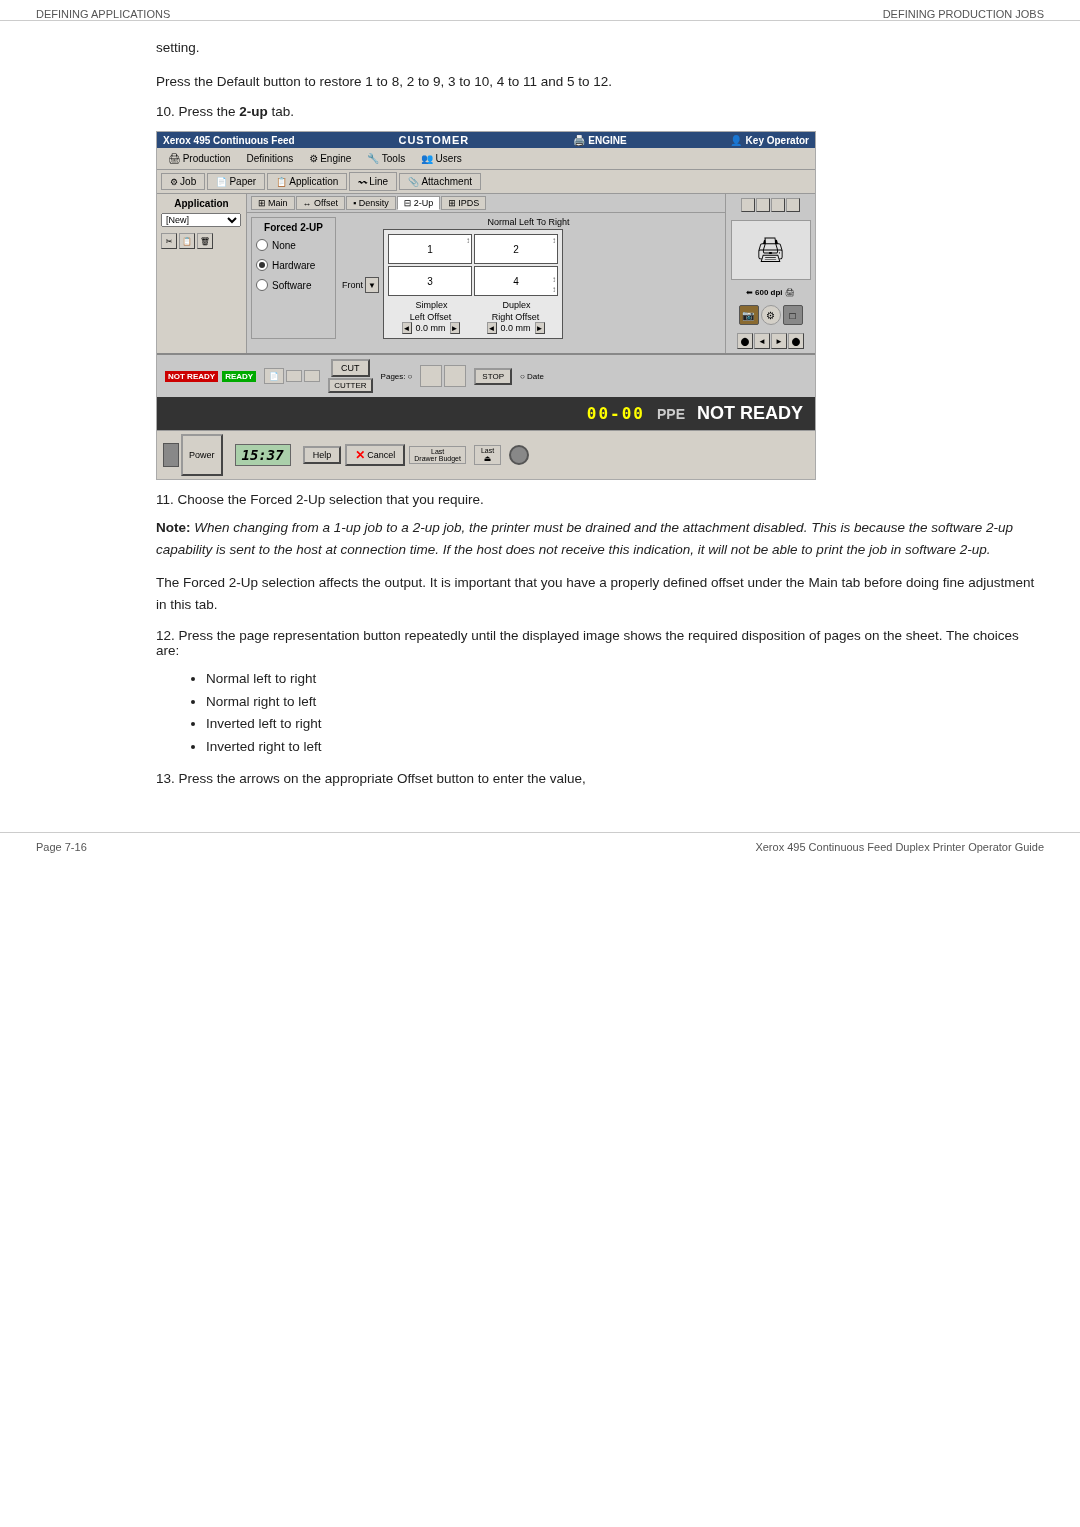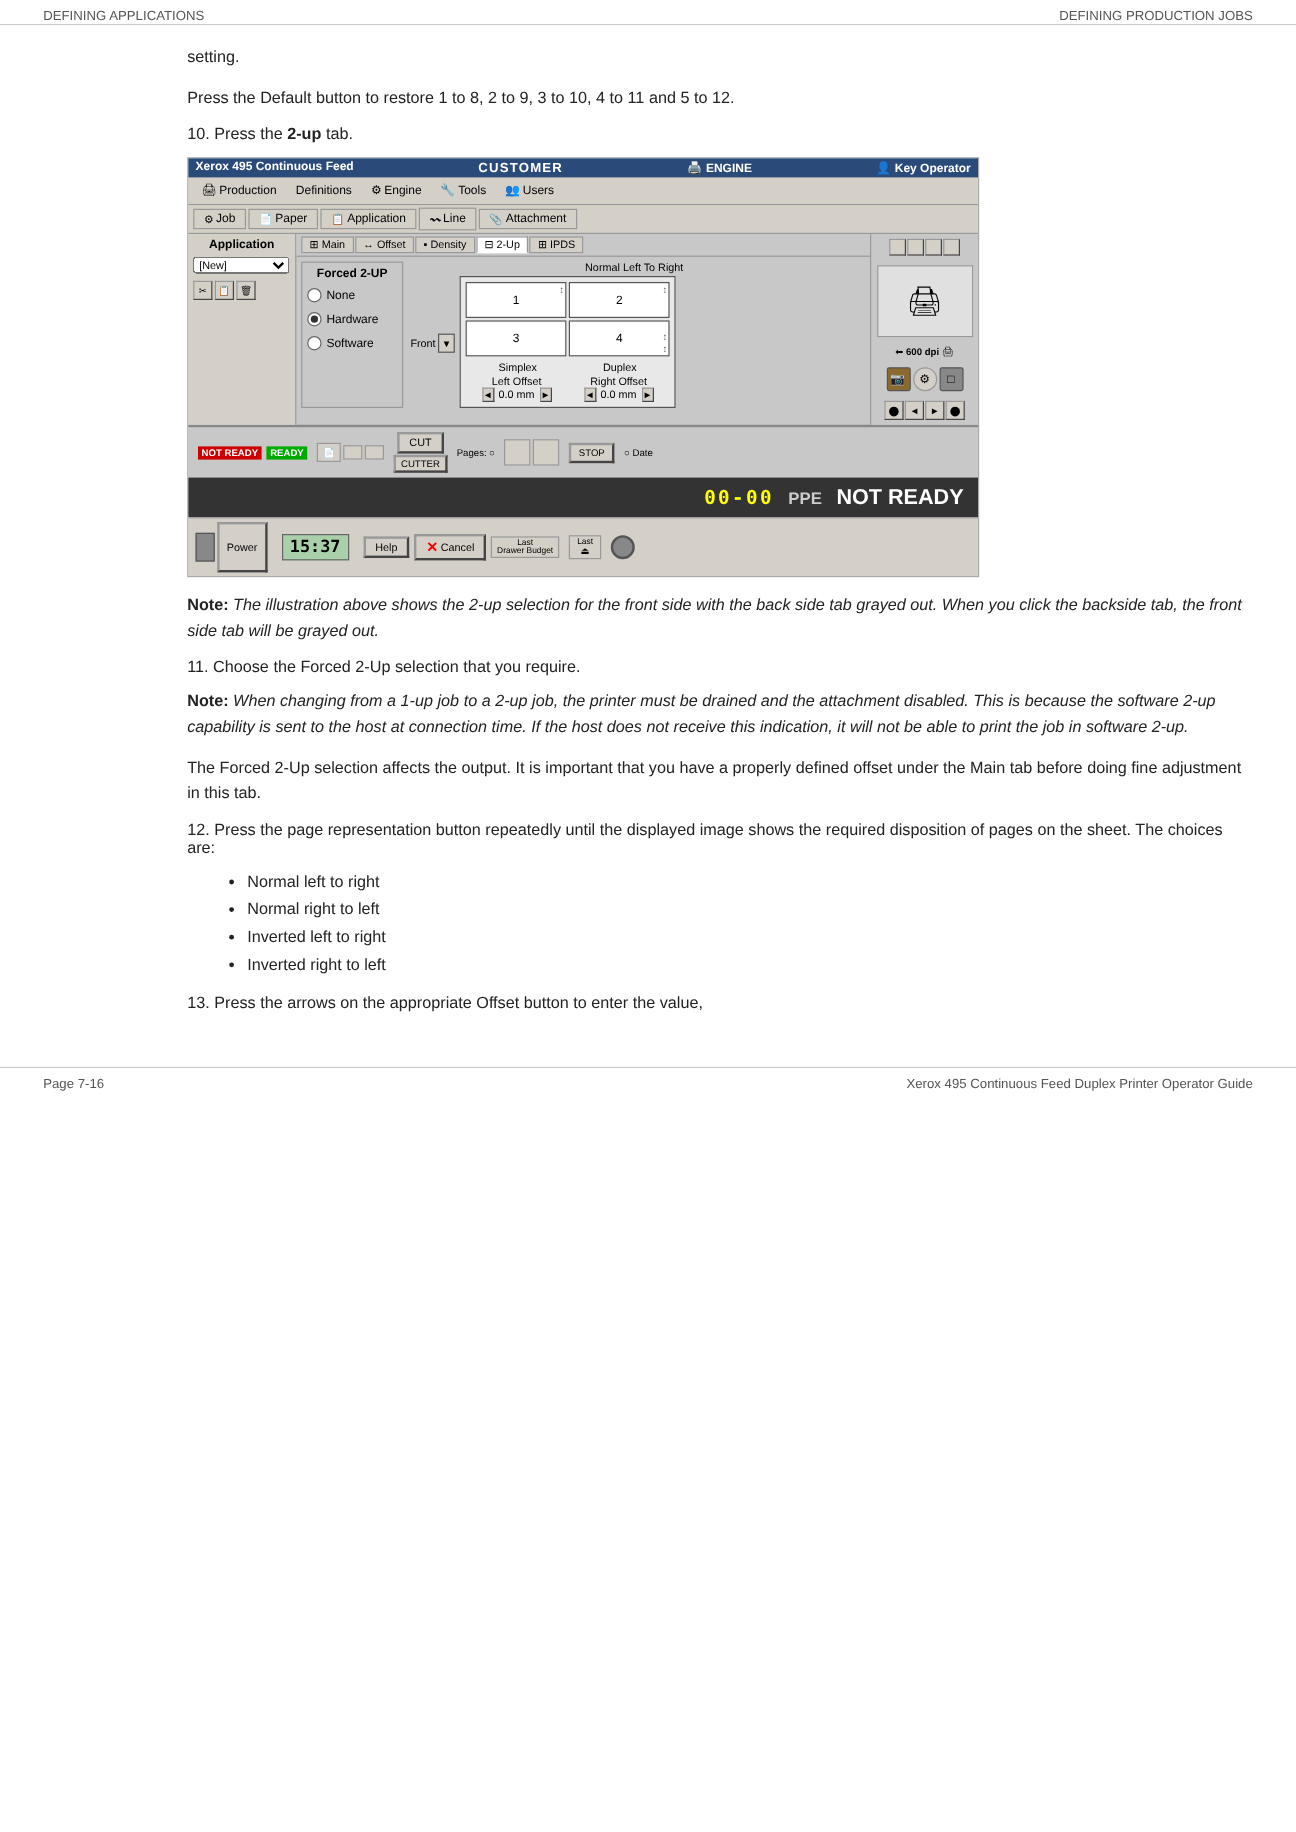--- a/index.html
+++ b/index.html
@@ -36,21 +36,21 @@
     .xerox-ui {
       width: 100%;
       background: #c0c0c0;
     }
 
     .xerox-titlebar {
       background: #2a4a7a;
       color: white;
       display: flex;
       justify-content: space-between;
-      align-items: flex-start;
+      align-items: center;
       padding: 2px 6px;
       font-size: 10px;
       font-weight: bold;
     }
 
     .xerox-titlebar .title-center {
       font-size: 11px;
       letter-spacing: 1px;
     }
 
@@ -539,21 +539,21 @@
           <span style="font-size:16px; font-weight:bold; font-family:monospace; color:#ffff00; letter-spacing:2px;">00-00</span>
           <span style="font-size:14px; font-weight:bold; color:#ccc;">PPE</span>
           <span style="font-size:18px; font-weight:bold; color:white;">NOT READY</span>
         </div>
 
         <div class="bottom-bar">
           <div style="display:flex; align-items:center; gap:2px; margin-right:8px;">
             <div style="width:16px;height:24px;background:#888;border:1px solid #555;"></div>
             <button style="padding:14px 6px;font-size:9px;background:#d4d0c8;border:2px outset #999;">Power</button>
           </div>
-          <div style="font-size:14px; font-weight:bold; font-family:monospace; color:#000; background:#aad0aa; padding:2px 6px; border:1px solid #666;">15:37</div>
+          <div style="font-size:14px; font-weight:bold; font-family:monospace; color:#000; background:#aad0aa; padding:2px 6px; border:1px solid #666;font-style:italic;">15:37</div>
           <button style="display:flex;align-items:center;gap:2px;padding:2px 8px;font-size:9px;background:#d4d0c8;border:2px outset #999;margin-left:8px;">Help</button>
           <button style="display:flex;align-items:center;gap:2px;padding:2px 8px;font-size:9px;background:#d4d0c8;border:2px outset #999;">
             <span style="color:red; font-weight:bold; font-size:12px;">✕</span>
             <span>Cancel</span>
           </button>
 
           <div style="display:flex; flex-direction:column; align-items:center; font-size:7px; background:#d4d0c8; border:1px solid #999; padding:1px 4px;">
             <span style="font-size:7px;">Last</span>
             <span style="font-size:7px;">Drawer Budget</span>
           </div>
@@ -561,23 +561,20 @@
           <div style="display:flex; flex-direction:column; align-items:center; font-size:7px; background:#d4d0c8; border:1px solid #999; padding:1px 6px; margin-left:4px;">
             <span style="font-size:7px;">Last</span>
             <span style="font-size:8px;">⏏</span>
           </div>
           <div style="width:20px;height:20px;background:#888;border-radius:50%;border:2px solid #555;display:flex;align-items:center;justify-content:center;margin-left:4px;"></div>
         </div>
 
       </div>
     </div>
 
-    <div class="note-text">
-      <strong>Note:</strong><em> The illustration above shows the 2-up selection for the front side with the back side tab grayed out. When you click the backside tab, the front side tab will be grayed out.</em>
-    </div>
 
     <div class="step-label">
       <span>11.</span>&nbsp;<span>Choose the Forced 2-Up selection that you require.</span>
     </div>
 
     <div class="note-text">
       <strong>Note:</strong><em> When changing from a 1-up job to a 2-up job, the printer must be drained and the attachment disabled. This is because the software 2-up capability is sent to the host at connection time. If the host does not receive this indication, it will not be able to print the job in software 2-up.</em>
     </div>
 
     <div class="body-text">The Forced 2-Up selection affects the output. It is important that you have a properly defined offset under the Main tab before doing fine adjustment in this tab.</div>

